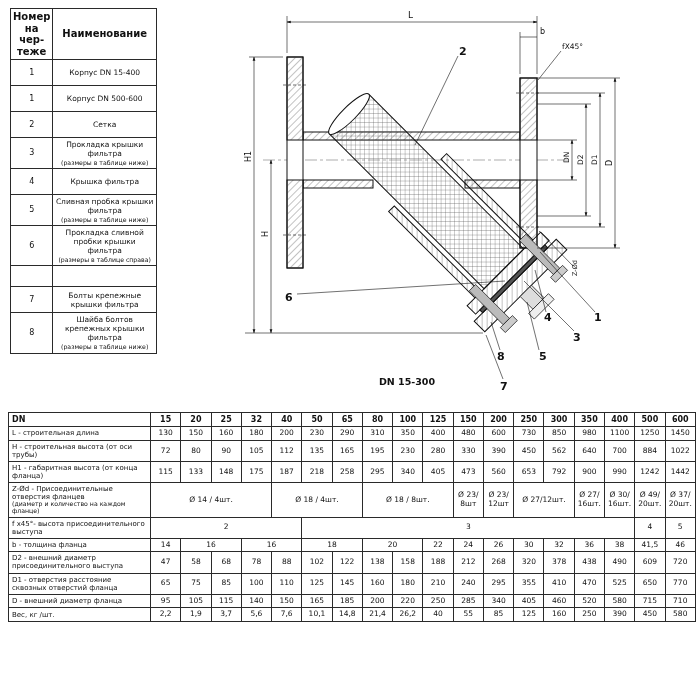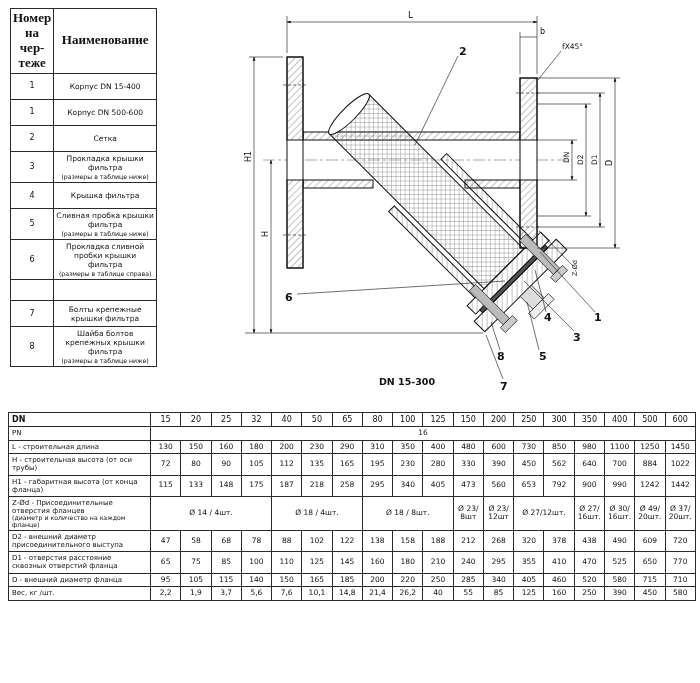--- a/index.html
+++ b/index.html
@@ -2,33 +2,33 @@
 <html><head>
 <meta charset="utf-8">
 <style>
   html,body{margin:0;padding:0;background:#fff;}
   .page{position:relative;width:700px;height:683px;background:#fff;
         font-family:"DejaVu Sans","Liberation Sans",sans-serif;color:#111;overflow:hidden;}
   table{border-collapse:collapse;}
   
   .parts{position:absolute;left:10px;top:8px;width:147px;}
   .parts th,.parts td{border:1px solid #2a2a2a;text-align:center;vertical-align:middle;padding:2px 2px;}
-  .parts th{font-size:13px;font-weight:bold;line-height:1.15;font-family:Liberation Serif, serif;}
+  .parts th{font-size:10px;font-weight:bold;line-height:1.15;}
   .parts td{font-size:7.5px;line-height:1.2;height:21px;}
   .parts td.num{width:22px;font-size:8px;}
   .parts .note{display:block;font-size:6.2px;line-height:1.15;margin-top:1px;}
   .parts tr.spacer td{height:16px;}
   
   .dimswrap{position:absolute;left:8px;top:412px;width:688px;}
   .dims{width:100%;table-layout:fixed;}
   .dims td{border:1px solid #2a2a2a;font-size:7.5px;text-align:center;vertical-align:middle;
            padding:2px 0;line-height:1.15;overflow:hidden;}
   .dims td.lab{text-align:left;padding:2px 3px;font-size:7px;}
   .dims .sub{display:block;font-size:6.2px;line-height:1.1;}
-  .dims tr.dnrow td{font-size:8px;font-weight:normal;}
+  .dims tr.dnrow td{font-size:8px;font-weight:bold;}
   .dims tr.dnrow td.lab{font-weight:bold;}
   
   .draw{position:absolute;left:225px;top:0;width:475px;height:408px;}
   svg text{font-family:"DejaVu Sans","Liberation Sans",sans-serif;}
 </style>
 </head>
 <body>
 
 <div class="page">
 
@@ -240,24 +240,20 @@
             <td>150</td>
             <td>200</td>
             <td>250</td>
             <td>300</td>
             <td>350</td>
             <td>400</td>
             <td>500</td>
             <td>600</td>
           </tr>
           <tr>
-            <td class="lab"><span>PN</span></td>
-            <td colspan="18">16</td>
-          </tr>
-          <tr>
             <td class="lab"><span>L - строительная длина</span></td>
             <td>130</td>
             <td>150</td>
             <td>160</td>
             <td>180</td>
             <td>200</td>
             <td>230</td>
             <td>290</td>
             <td>310</td>
             <td>350</td>
@@ -320,20 +316,44 @@
             <td colspan="3">Ø 18 / 8шт.</td>
             <td>Ø 23/ 8шт</td>
             <td>Ø 23/ 12шт</td>
             <td colspan="2">Ø 27/12шт.</td>
             <td>Ø 27/ 16шт.</td>
             <td>Ø 30/ 16шт.</td>
             <td>Ø 49/ 20шт.</td>
             <td>Ø 37/ 20шт.</td>
           </tr>
           <tr>
+            <td class="lab"><span>f x45°- высота присоединительного выступа</span></td>
+            <td colspan="5">2</td>
+            <td colspan="11">3</td>
+            <td>4</td>
+            <td>5</td>
+          </tr>
+          <tr>
+            <td class="lab"><span>b - толщина фланца</span></td>
+            <td>14</td>
+            <td colspan="2">16</td>
+            <td colspan="2">16</td>
+            <td colspan="2">18</td>
+            <td colspan="2">20</td>
+            <td>22</td>
+            <td>24</td>
+            <td>26</td>
+            <td>30</td>
+            <td>32</td>
+            <td>36</td>
+            <td>38</td>
+            <td>41,5</td>
+            <td>46</td>
+          </tr>
+          <tr>
             <td class="lab"><span>D2 - внешний диаметр присоединительного выступа</span></td>
             <td>47</td>
             <td>58</td>
             <td>68</td>
             <td>78</td>
             <td>88</td>
             <td>102</td>
             <td>122</td>
             <td>138</td>
             <td>158</td>

